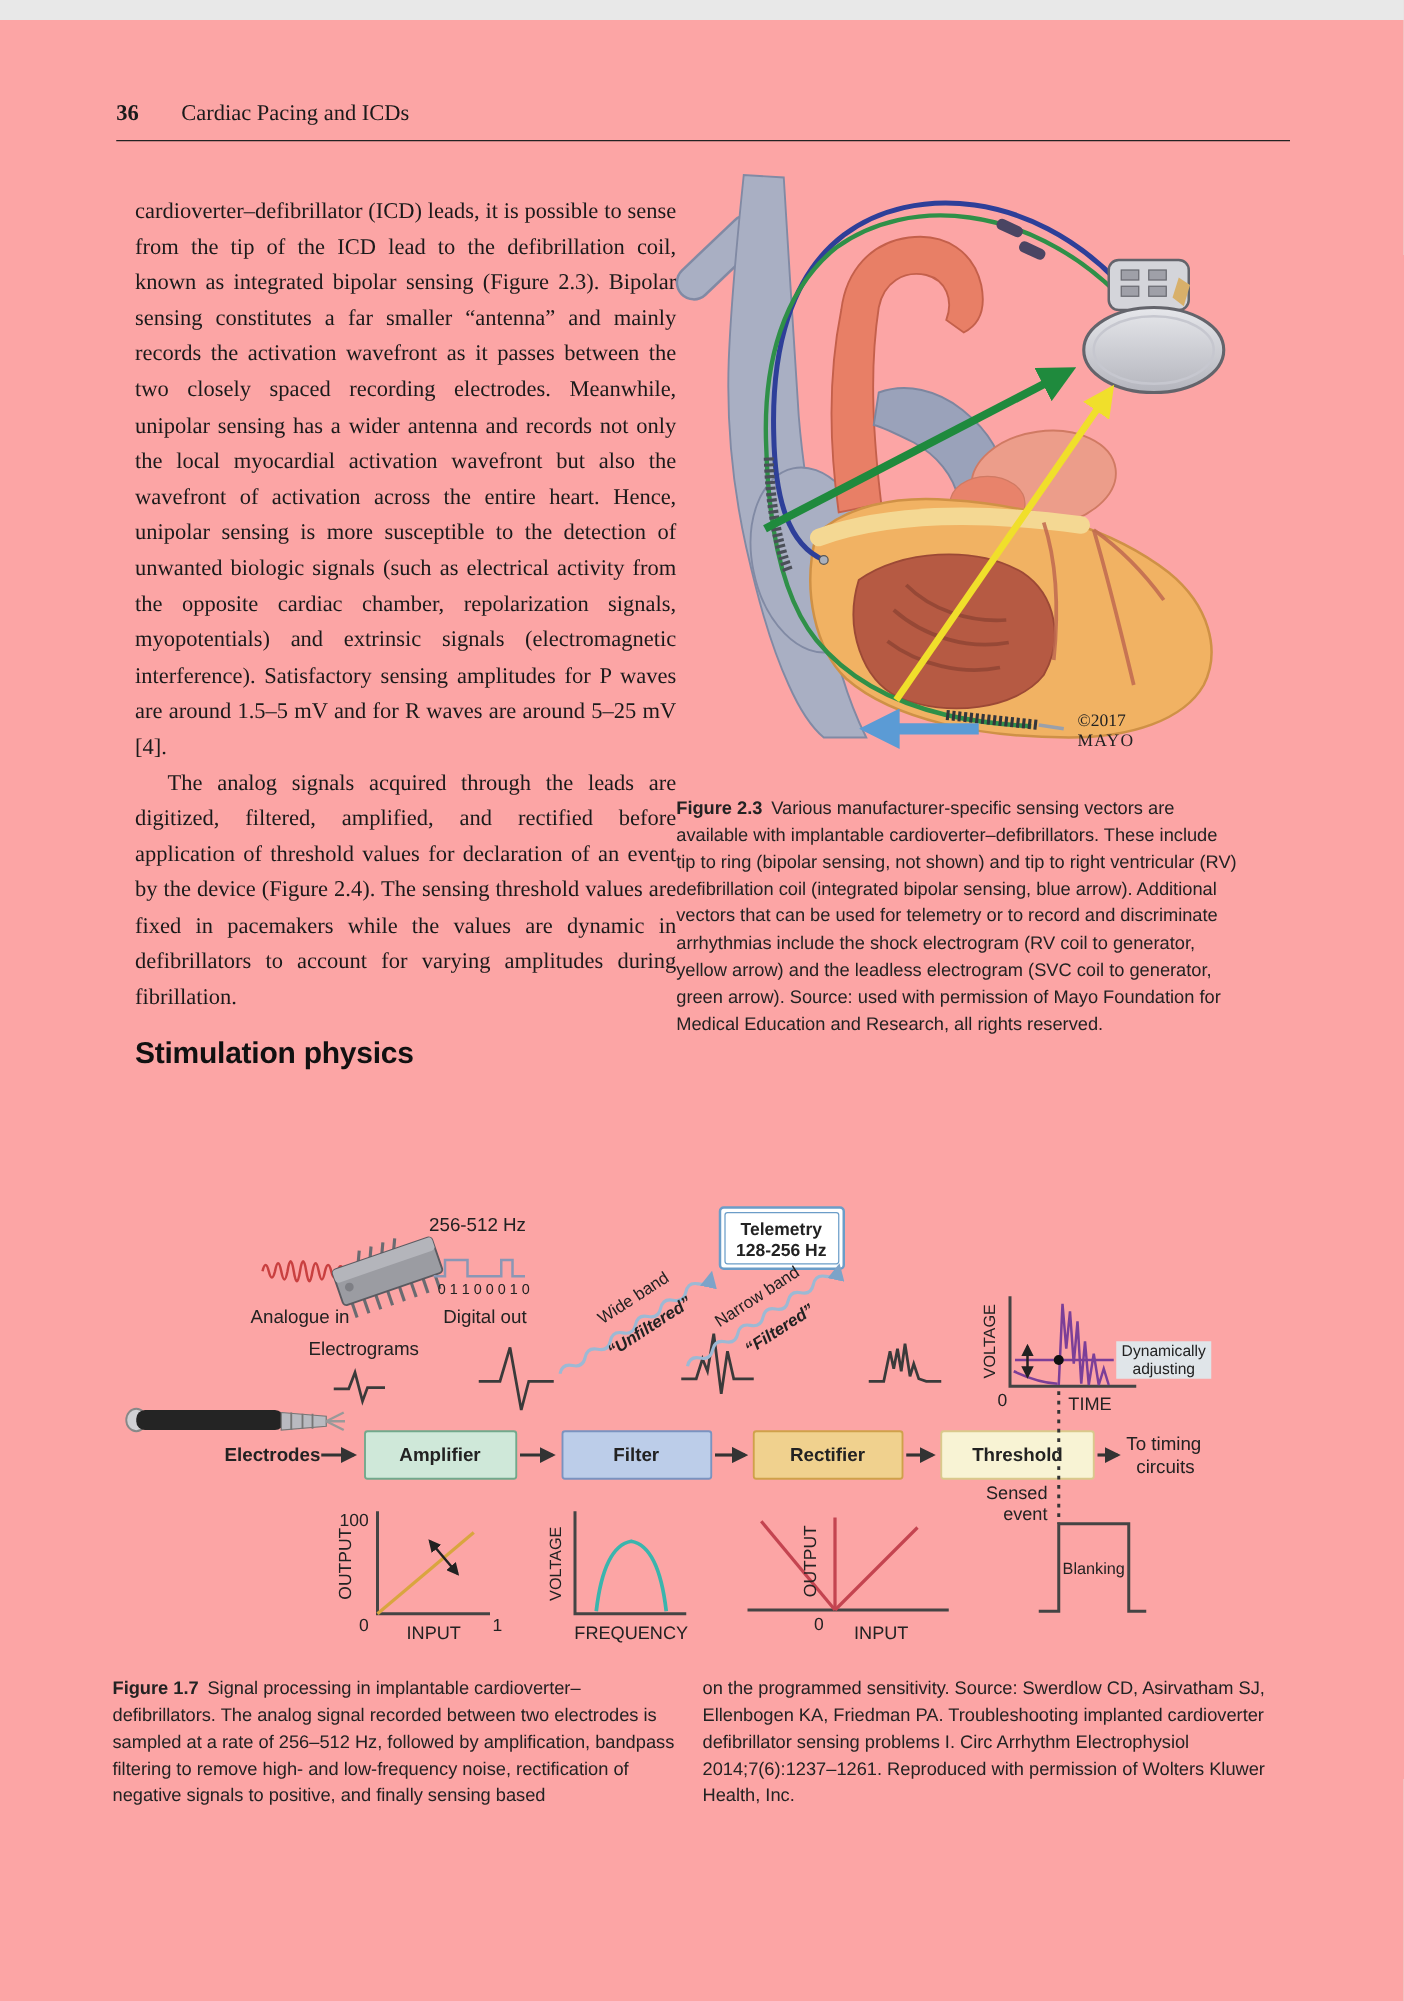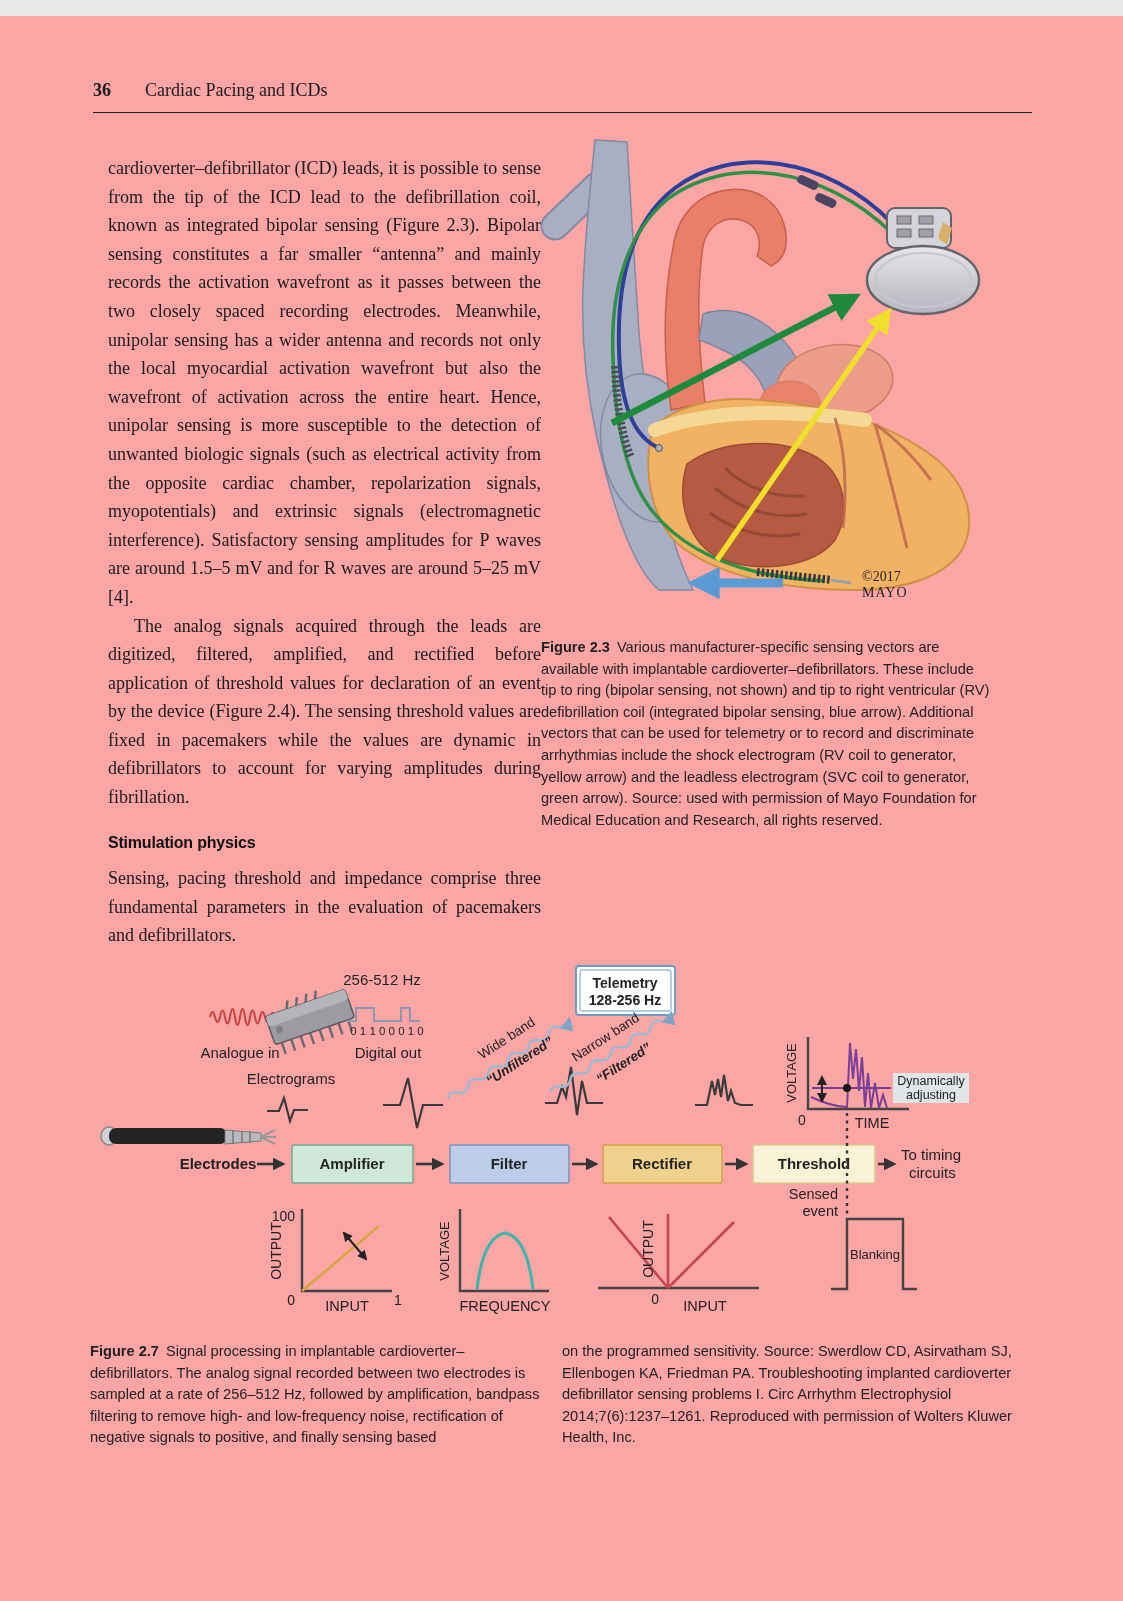--- a/index.html
+++ b/index.html
@@ -5,21 +5,21 @@
   html,body{margin:0;padding:0;background:#e8e8e8;}
   .page{position:relative;width:1123px;height:1601px;background:#fca5a5;margin:16px auto;
         font-family:"Liberation Serif",serif;color:#1a1a1a;overflow:hidden;}
   .runhead{position:absolute;left:93px;top:64px;width:939px;border-bottom:1.6px solid #222;
            padding-bottom:11px;font-size:18px;}
   .runhead .pg{font-weight:bold;margin-right:34px;}
   .colL{position:absolute;left:108px;top:138px;width:433px;font-size:18px;line-height:28.6px;
         text-align:justify;}
   .colL p{margin:0;}
   .colL p.indent{text-indent:26px;}
-  .colL h2{font-family:"Liberation Sans",sans-serif;font-size:16px;margin:17px 0 7px 0;
+  .colL h2{font-family:"Liberation Sans",sans-serif;font-size:24px;margin:17px 0 7px 0;
            letter-spacing:-0.2px;color:#111;}
   .cap{font-family:"Liberation Sans",sans-serif;font-size:14.6px;line-height:21.6px;color:#222;
        text-align:left;}
   .cap .figlab{font-weight:bold;margin-right:7px;text-align:center;}
   .fig23cap{position:absolute;left:541px;top:621px;width:452px;}
   .cap24L{position:absolute;left:90px;top:1325px;width:450px;}
   .cap24R{position:absolute;left:562px;top:1325px;width:462px;}
   .it{}
   svg text{font-family:"Liberation Sans",sans-serif;fill:#222;}
   svg .serif{font-family:"Liberation Serif",serif;}
@@ -30,21 +30,20 @@
 <div class="page">
 
   <div class="runhead">
     <span class="pg">36</span><span>Cardiac Pacing and ICDs</span>
   </div>
 
   <div class="colL">
     <p>cardioverter–defibrillator (ICD) leads, it is possible to sense from the tip of the ICD lead to the defibrillation coil, known as integrated bipolar sensing (Figure 2.3). Bipolar sensing constitutes a far smaller “antenna” and mainly records the activation wavefront as it passes between the two closely spaced recording electrodes. Meanwhile, unipolar sensing has a wider antenna and records not only the local myocardial activation wavefront but also the wavefront of activation across the entire heart. Hence, unipolar sensing is more susceptible to the detection of unwanted biologic signals (such as electrical activity from the opposite cardiac chamber, repolarization signals, myopotentials) and extrinsic signals (electromagnetic interference). Satisfactory sensing amplitudes for P waves are around 1.5–5 mV and for R waves are around 5–25 mV [4].</p>
     <p class="indent">The analog signals acquired through the leads are digitized, filtered, amplified, and rectified before application of threshold values for declaration of an event by the device (Figure 2.4). The sensing threshold values are fixed in pacemakers while the values are dynamic in defibrillators to account for varying amplitudes during fibrillation.</p>
     <h2>Stimulation physics</h2>
-    <p>Sensing, pacing threshold and impedance comprise three fundamental parameters in the evaluation of pacemakers and defibrillators.</p>
   </div>
 
   <svg style="position:absolute;left:535px;top:112px" width="480" height="480" viewBox="0 0 480 480">
     <defs>
       <linearGradient id="gradCan" x1="0" y1="0" x2="0" y2="1">
         <stop offset="0" stop-color="#e6e7eb"></stop>
           <stop offset="1" stop-color="#b4b5bd"></stop>
       </linearGradient>
       <marker id="mG" viewBox="0 0 10 10" refX="7" refY="5" markerWidth="4.6" markerHeight="4.6" orient="auto">
         <path d="M0,0L10,5L0,10z" fill="#1f8a3d"></path>
@@ -268,19 +267,19 @@
       <line x1="583" y1="357" x2="524" y2="286" stroke="#c44450" stroke-width="2.6"></line>
       <line x1="583" y1="357" x2="649" y2="291" stroke="#c44450" stroke-width="2.6"></line>
       <line x1="583" y1="357" x2="583" y2="283" stroke="#c44450" stroke-width="2.6"></line>
       <text transform="translate(568,318) rotate(-90)" font-size="14" text-anchor="middle">OUTPUT</text>
       <text x="574" y="373" font-size="14" text-anchor="end">0</text>
       <text x="620" y="380" font-size="14.5" text-anchor="middle">INPUT</text>
     </g>
   </svg>
 
   <div class="cap cap24L">
-    <span class="figlab">Figure 2.7</span><span>Signal processing in implantable cardioverter–defibrillators. The analog signal recorded between two electrodes is sampled at a rate of 256–512 Hz, followed by amplification, bandpass filtering to remove high- and low-frequency noise, rectification of negative signals to positive, and finally sensing based</span>
+    <span class="figlab">Figure 1.7</span><span>Signal processing in implantable cardioverter–defibrillators. The analog signal recorded between two electrodes is sampled at a rate of 256–512 Hz, followed by amplification, bandpass filtering to remove high- and low-frequency noise, rectification of negative signals to positive, and finally sensing based</span>
   </div>
   <div class="cap cap24R">
     <span>on the programmed sensitivity. Source: Swerdlow CD, Asirvatham SJ, Ellenbogen KA, Friedman PA. Troubleshooting implanted cardioverter defibrillator sensing problems I. </span><span class="it">Circ Arrhythm Electrophysiol</span><span> 2014;7(6):1237–1261. Reproduced with permission of Wolters Kluwer Health, Inc.</span>
   </div>
 
 </div>
 
 </body></html>

